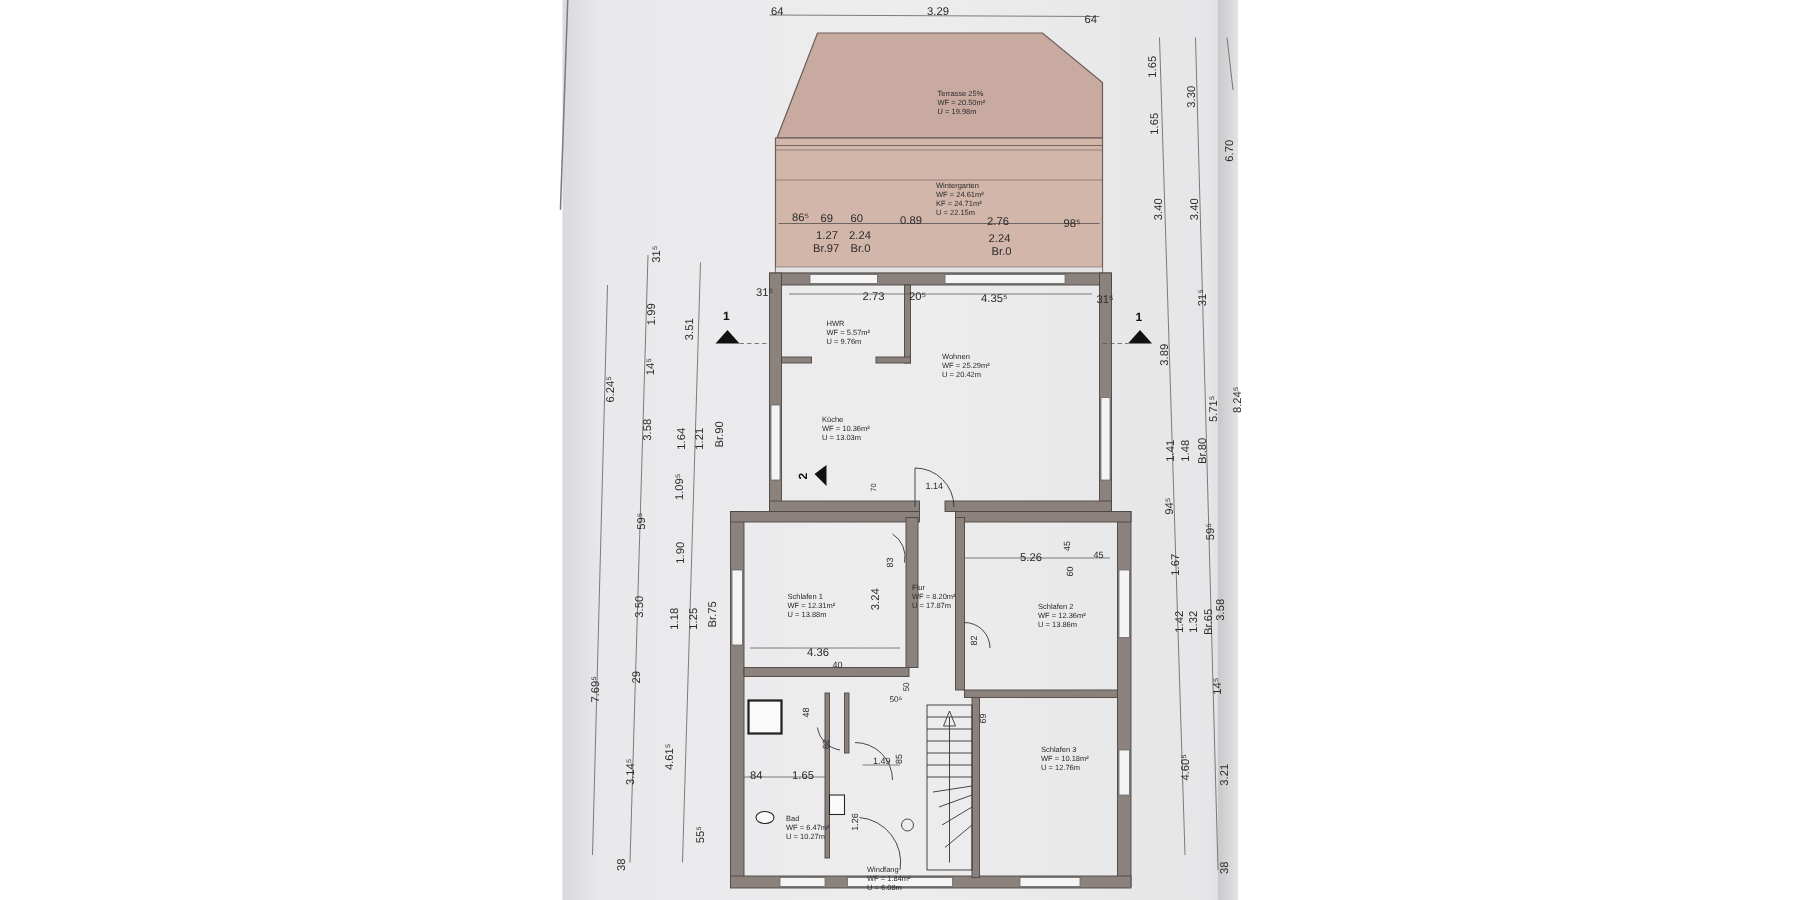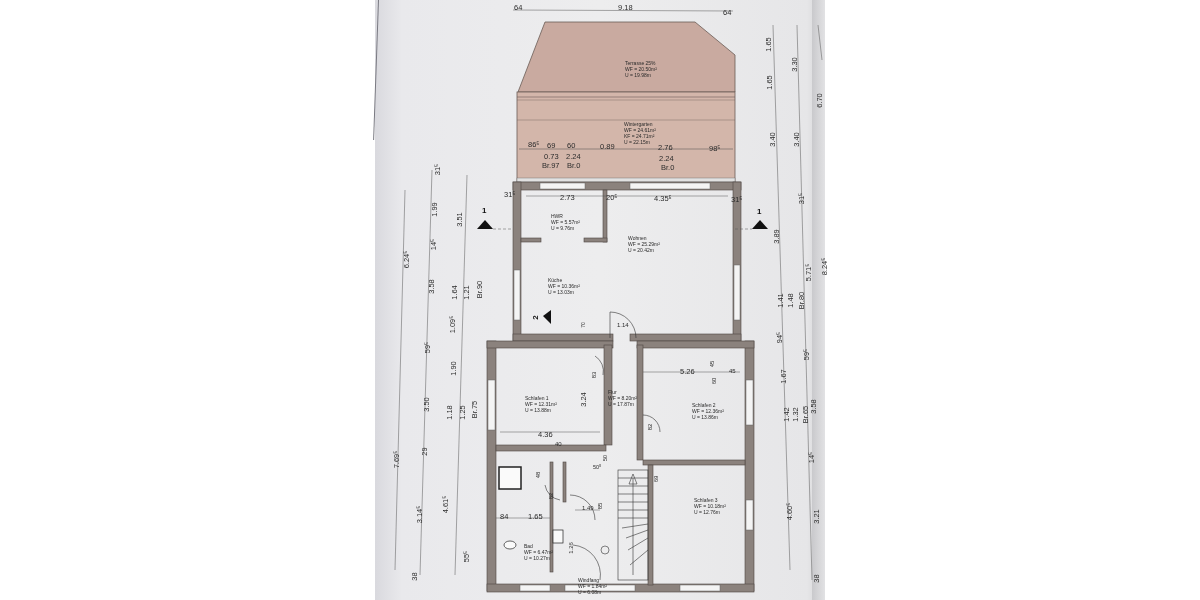--- a/index.html
+++ b/index.html
@@ -119,21 +119,21 @@
   </g>
 
   <polygon points="477,229 485,220 493,229" fill="#111"></polygon>
   <line x1="493" y1="229" x2="512" y2="229" stroke="#555" stroke-dasharray="3,2" stroke-width="0.5"></line>
   <polygon points="752,229 760,220 768,229" fill="#111"></polygon>
   <line x1="735" y1="229" x2="752" y2="229" stroke="#555" stroke-dasharray="3,2" stroke-width="0.5"></line>
   <polygon points="543,316 551,310 551,324" fill="#111"></polygon>
 </svg>
 
 <span class="dim" style="left:514px;top:3px;">64</span>
-<span class="dim" style="left:618px;top:3px;">9.18</span>
+<span class="dim" style="left:618px;top:3px;">3.29</span>
 <span class="dim" style="left:723px;top:8px;">64</span>
 
 <div class="lbl" style="left:625px;top:60px;">
   <div>Terrasse 25%</div>
     <div>WF = 20.50m²</div>
     <div>U = 19.98m</div>
 </div>
 <div class="lbl" style="left:624px;top:121px;">
   <div>Wintergarten</div>
     <div>WF = 24.61m²</div>
@@ -185,29 +185,29 @@
     <div>WF = 1.84m²</div>
     <div>U = 6.08m</div>
 </div>
 
 <span class="dim" style="left:528px;top:140px;">86⁵</span>
 <span class="dim" style="left:547px;top:141px;">69</span>
 <span class="dim" style="left:567px;top:141px;">60</span>
 <span class="dim" style="left:600px;top:142px;">0.89</span>
 <span class="dim" style="left:658px;top:143px;">2.76</span>
 <span class="dim" style="left:709px;top:144px;">98⁵</span>
-<span class="dim" style="left:544px;top:152px;">0.73</span>
+<span class="dim" style="left:544px;top:152px;">1.27</span>
 <span class="dim" style="left:542px;top:161px;">Br.97</span>
 <span class="dim" style="left:566px;top:152px;">2.24</span>
 <span class="dim" style="left:567px;top:161px;">Br.0</span>
 <span class="dim" style="left:659px;top:154px;">2.24</span>
 <span class="dim" style="left:661px;top:163px;">Br.0</span>
 
 <span class="dim" style="left:504px;top:190px;">31⁵</span>
-<span class="dim" style="left:560px;top:193px;">2.73</span>
+<span class="dim" style="left:575px;top:193px;">2.73</span>
 <span class="dim" style="left:606px;top:193px;">20⁵</span>
 <span class="dim" style="left:654px;top:194px;">4.35⁵</span>
 <span class="dim" style="left:731px;top:195px;">31⁵</span>
 <span class="dim" style="left:617px;top:322px;font-size:6px;">1.14</span>
 <span class="vdim" style="left:580px;top:322px;font-size:5px;">70</span>
 <span class="vdim" style="left:591px;top:372px;font-size:6px;">83</span>
 <span class="vdim" style="left:576px;top:395px;">3.24</span>
 <span class="dim" style="left:538px;top:430px;">4.36</span>
 <span class="dim" style="left:555px;top:441px;font-size:6px;">40</span>
 <span class="vdim" style="left:602px;top:455px;font-size:5.5px;">50</span>

